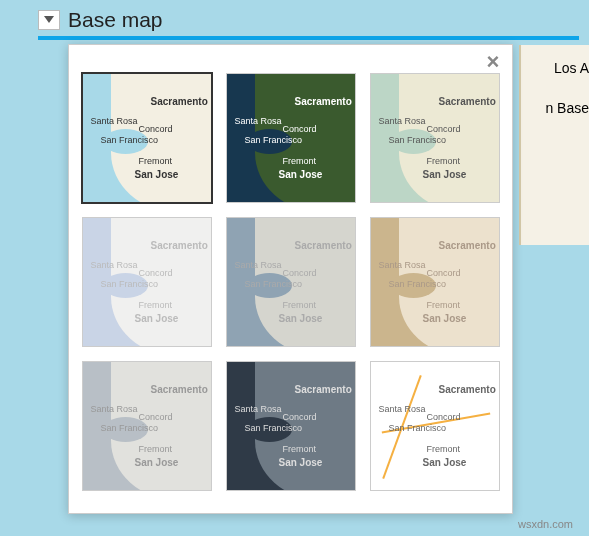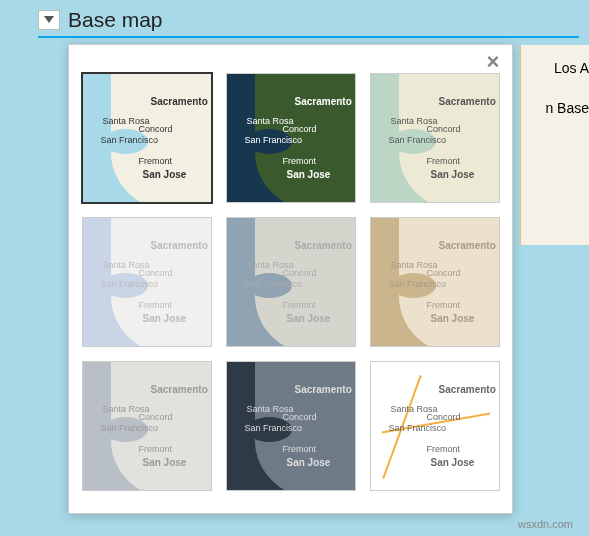--- a/index.html
+++ b/index.html
@@ -11,21 +11,21 @@
   }
   .bg-land {
     position: absolute; right: 0; top: 45px;
     width: 70px; height: 200px;
     background: #f5f1e6;
     border-left: 2px solid #d4c9a8;
   }
   .bg-label { position: absolute; font-size: 14px; color: #000; white-space: nowrap; }
   .header {
     position: absolute; top: 8px; left: 38px; right: 10px;
-    border-bottom: 2px solid #0ea5e9;
+    border-bottom: 4px solid #0ea5e9;
     display: flex; align-items: center; gap: 8px;
     padding-bottom: 4px;
   }
   .dropdown-btn {
     width: 22px; height: 20px;
     border: 1px solid #bbb; background: #fff;
     display: flex; align-items: center; justify-content: center;
   }
   .dropdown-btn svg { width: 10px; height: 8px; }
   .title { font-size: 21px; color: #222; font-weight: 400; }
@@ -61,25 +61,25 @@
   .land {
     position: absolute; left: 28px; top: -10px; right: -10px; bottom: -10px;
     border-radius: 0 0 0 60% / 0 0 0 40%;
   }
   .coast-cut {
     position: absolute; left: 20px; top: 55px; width: 45px; height: 25px;
     border-radius: 50%;
   }
   .lbl { position: absolute; font-size: 9px; white-space: nowrap; }
   .lbl.sacramento { top: 22px; left: 68px; font-weight: bold; font-size: 10px; }
-  .lbl.santarosa { top: 42px; left: 20px; }
+  .lbl.santarosa { top: 42px; left: 8px; }
   .lbl.concord { top: 50px; left: 56px; }
   .lbl.sanfran { top: 62px; left: 18px; line-height: 1; }
   .lbl.fremont { top: 82px; left: 56px; }
-  .lbl.sanjose { top: 95px; left: 60px; font-weight: bold; font-size: 10px; }
+  .lbl.sanjose { top: 95px; left: 52px; font-weight: bold; font-size: 10px; }
   .watermark { position: absolute; bottom: 6px; right: 16px; font-size: 11px; color: #888; }
 </style>
 </head>
 <body>
 
 <div class="bg-land"></div>
 <div class="bg-label" style="top:60px; right:0;">Los A</div>
 <div class="bg-label" style="top:100px; right:0;">n Base</div>
 
 <div class="header">

